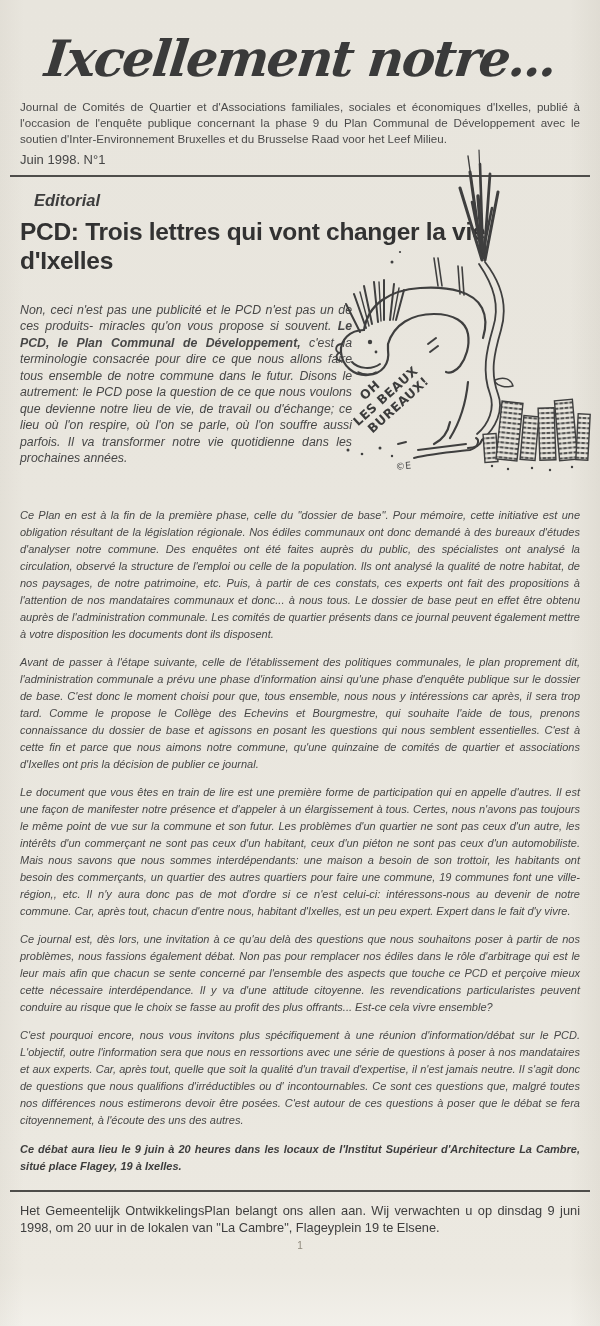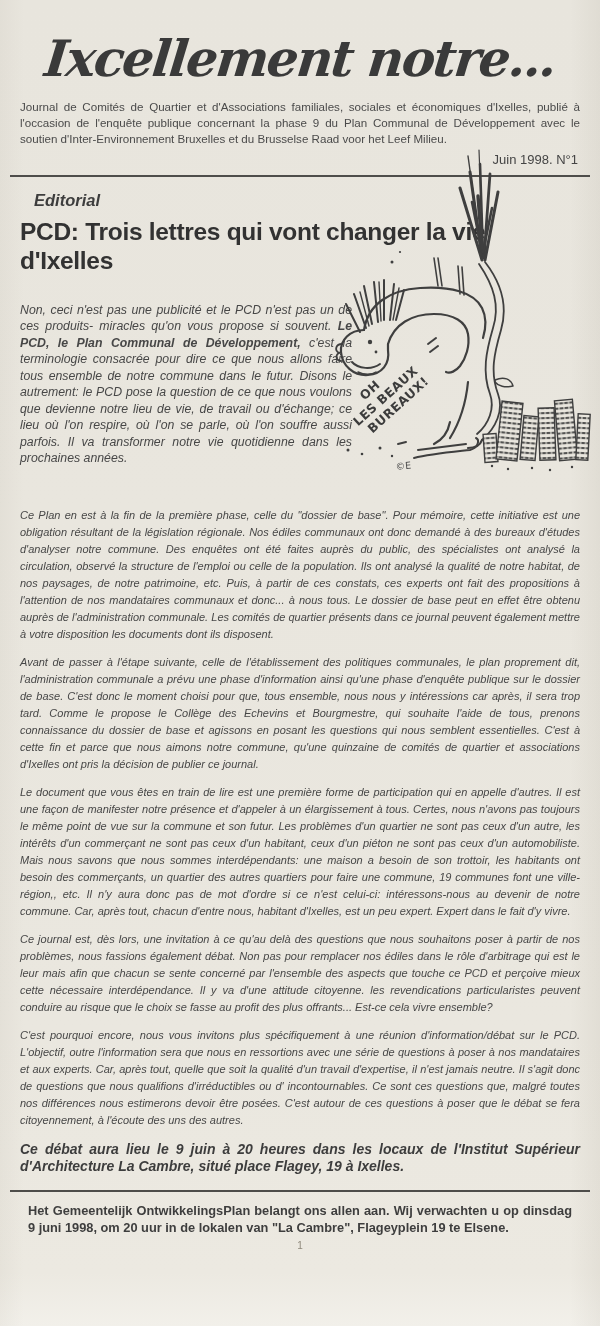--- a/index.html
+++ b/index.html
@@ -14,33 +14,33 @@
   .page{padding:24px 20px 0;position:relative;height:100%;box-sizing:border-box;}
   .masthead-title{
     margin:0;text-align:center;
     font-family:"DejaVu Serif",serif;font-style:italic;font-weight:bold;
     font-size:50px;line-height:70px;color:#3a3a3a;
     letter-spacing:-2px;transform:skewX(-6deg);
   }
   .masthead-sub{
     margin:5px 0 0;font-size:11.6px;line-height:15.8px;text-align:justify;color:#4a4a4a;
   }
-  .issue{margin-top:6px;text-align:right;font-size:13px;color:#454545;padding-right:2px;}
+  .issue{margin-top:6px;font-size:13px;color:#454545;padding-right:2px;}
   .rule{border:none;border-top:2.5px solid #4e4d4a;margin:8px -10px 0;}
   .rule2{margin-top:14px;}
   .kicker{margin-top:14px;font-style:italic;font-weight:bold;font-size:16.5px;color:#3d3d3d;margin-left:14px;}
   .headline{margin:8px 0 0;font-weight:bold;font-size:24.5px;line-height:1.15;color:#323232;letter-spacing:-0.3px;}
   .lead{
     width:332px;margin:27px 0 23px;min-height:182px;
     font-style:italic;font-size:12.3px;line-height:16.5px;text-align:justify;
   }
   .lead .b{font-weight:bold;}
   .body-par{margin:11px 0 0;font-style:italic;font-size:11px;line-height:17px;text-align:justify;}
-  .event{margin:12px 0 0;font-weight:bold;font-style:italic;font-size:14px;line-height:17.5px;text-align:justify;color:#3d3d3d;}
-  .dutch{margin:10px 8px 0;font-weight:bold;font-size:12.8px;line-height:17px;text-align:justify;color:#3e3e3e;}
+  .event{margin:12px 0 0;font-weight:bold;font-style:italic;font-size:11px;line-height:17.5px;text-align:justify;color:#3d3d3d;}
+  .dutch{margin:10px 0 0;font-weight:normal;font-size:12.8px;line-height:17px;text-align:justify;color:#3e3e3e;}
   .pageno{margin-top:4px;text-align:center;font-size:10px;color:#8f897c;}
   .cartoon{position:absolute;left:332px;top:182px;width:265px;height:300px;overflow:visible;}
   .cartoon path,.cartoon line{stroke:#3f3f3f;fill:none;stroke-linecap:round;stroke-linejoin:round;}
   .cartoon .cap-text{font-family:"DejaVu Sans",sans-serif;font-weight:bold;font-size:12.5px;fill:#3c3c3c;letter-spacing:0.5px;}
   .cartoon .sig{font-family:"DejaVu Sans",sans-serif;font-size:9.5px;fill:#4a4a4a;}
 </style>
 </head>
 <body>
 
 <div class="page">

